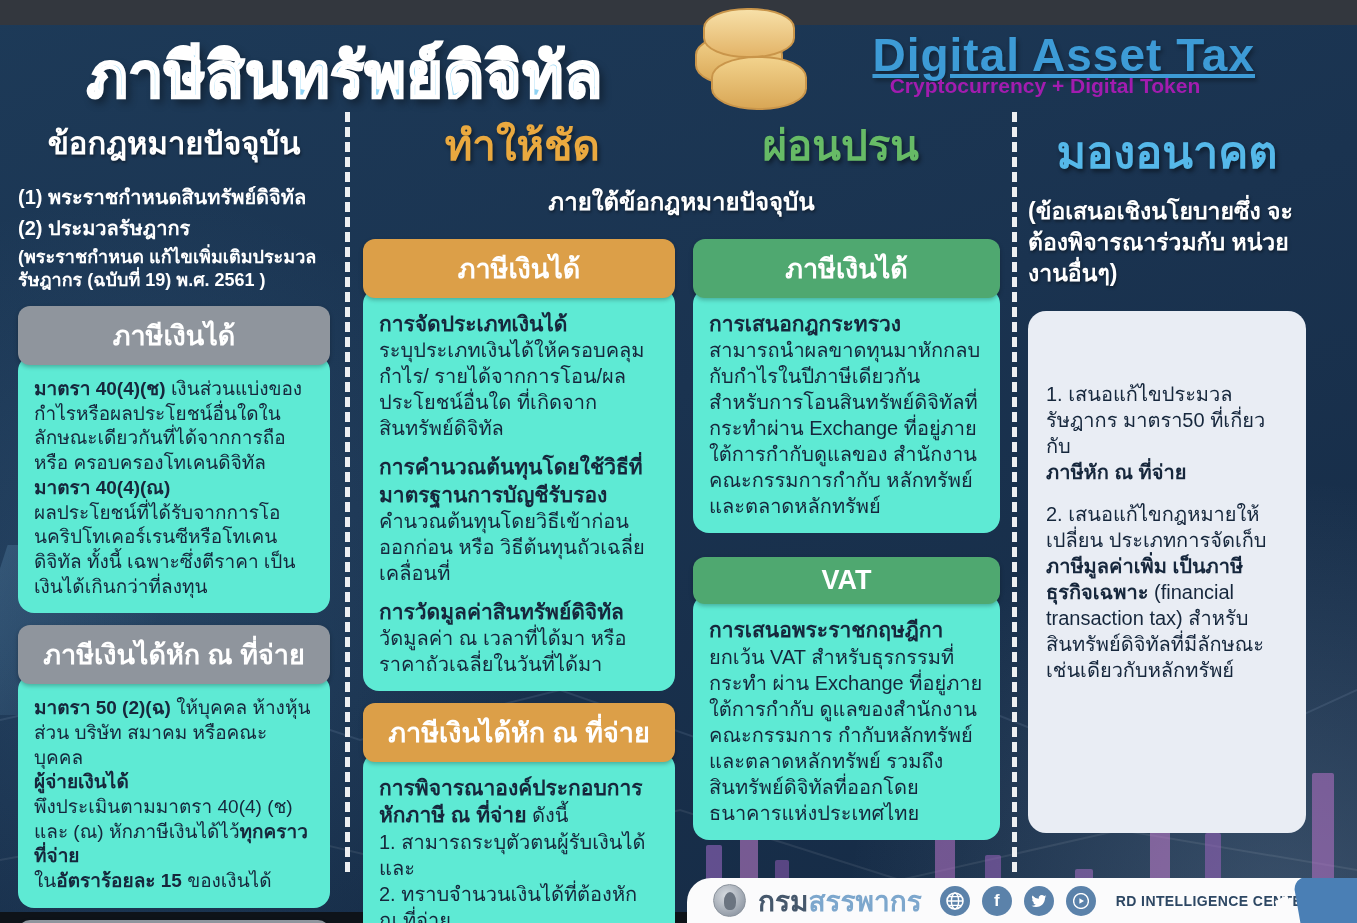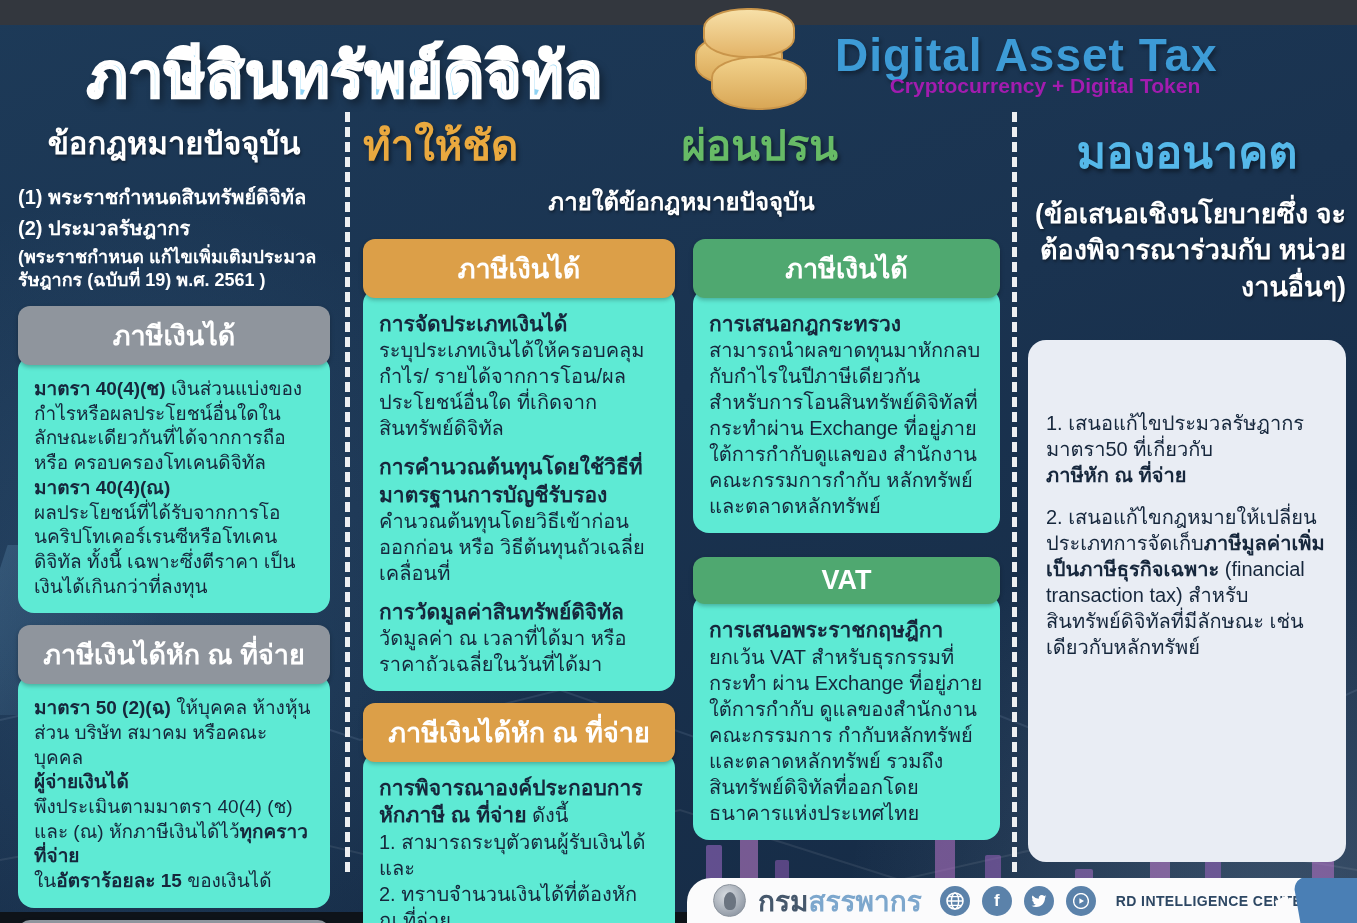--- a/index.html
+++ b/index.html
@@ -31,23 +31,24 @@
     font-size:62px; font-weight:bold; color:#8ed2f3; letter-spacing:1px;
     -webkit-text-stroke:2.5px #ffffff;
     text-shadow:4px 5px 8px rgba(0,0,0,.45);
   }
   .coin-stack { position:absolute; top:6px; left:693px; width:122px; height:102px; }
   .coin { position:absolute; background:linear-gradient(180deg,#f2d28c,#d9a756); border:2px solid #c9954a; border-radius:48%/40%; }
   .coin.c1 { left:2px; top:28px; width:88px; height:52px; }
   .coin.c2 { left:18px; top:50px; width:96px; height:54px; }
   .coin.c3 { left:10px; top:2px; width:92px; height:50px; background:linear-gradient(180deg,#f7e0a8,#e3b468); }
   .title-en {
-    position:absolute; top:28px; left:835px; width:420px; text-align:left;
+    position:absolute; top:28px; left:835px; width:420px; text-align:right;
     font-size:46px; font-weight:bold; color:#3d9bd6; letter-spacing:1px;
     text-shadow:2px 3px 4px rgba(0,0,0,.35);
+    text-decoration:underline;
   }
   .subtitle-en {
     position:absolute; top:74px; left:835px; width:420px; text-align:center;
     font-size:21px; font-weight:bold; color:#a21caf;
   }
 
   
   .vdash { position:absolute; top:112px; height:760px; border-left:5px dashed rgba(255,255,255,.92); }
   .vdash.d1 { left:345px; }
   .vdash.d2 { left:1012px; }
@@ -79,32 +80,32 @@
   .col1 { position:absolute; left:18px; top:118px; width:312px; }
   .col1-heading { font-size:31px; font-weight:bold; text-align:center; margin-bottom:16px; text-shadow:1px 2px 3px rgba(0,0,0,.4); }
   .law-item { font-size:20px; font-weight:bold; line-height:1.3; margin-bottom:5px; }
   .law-note { font-size:18px; font-weight:bold; line-height:1.28; margin-bottom:14px; }
   .col1 .card { font-size:19px; }
   .gap { height:12px; }
 
   
   .mid-group { position:absolute; left:363px; top:112px; width:637px; }
   .mid-headings { display:flex; margin-bottom:4px; }
-  .mid-headings > div { flex:1; text-align:left; font-size:42px; font-weight:bold; text-shadow:2px 3px 4px rgba(0,0,0,.45); }
+  .mid-headings > div { flex:1; text-align:center; font-size:42px; font-weight:bold; text-shadow:2px 3px 4px rgba(0,0,0,.45); }
   .h-clarify { color:#eaa93f; }
   .h-relax   { color:#67bb66; }
   .mid-sub { text-align:center; font-size:24px; font-weight:bold; margin-bottom:18px; text-shadow:1px 2px 3px rgba(0,0,0,.4); }
   .mid-cols { display:flex; gap:18px; }
   .mcol2 { width:312px; }
   .mcol3 { width:307px; }
 
   
-  .col4 { position:absolute; left:1028px; top:116px; width:318px; }
+  .col4 { position:absolute; left:1028px; top:116px; width:278px; }
   .col4-heading { text-align:center; font-size:45px; font-weight:bold; color:#55b8e9; text-shadow:2px 3px 4px rgba(0,0,0,.45); margin-bottom:8px; }
-  .col4-sub { text-align:right; font-size:27px; font-weight:bold; line-height:1.35; margin-bottom:35px; text-shadow:1px 2px 3px rgba(0,0,0,.4); }
+  .col4-sub { text-align:left; font-size:23px; font-weight:bold; line-height:1.35; margin-bottom:22px; text-shadow:1px 2px 3px rgba(0,0,0,.4); }
   .future-card {
     background:#e9edf4; border-radius:18px;
     color:#16273c; font-size:20px; line-height:1.3;
     padding:40px 18px 20px 18px; min-height:522px;
   }
   .future-card .ftitle { font-weight:bold; font-size:22px; line-height:1.3; margin-bottom:2px; }
   .future-card p { margin-bottom:16px; }
 
   
   .footer-bar {

